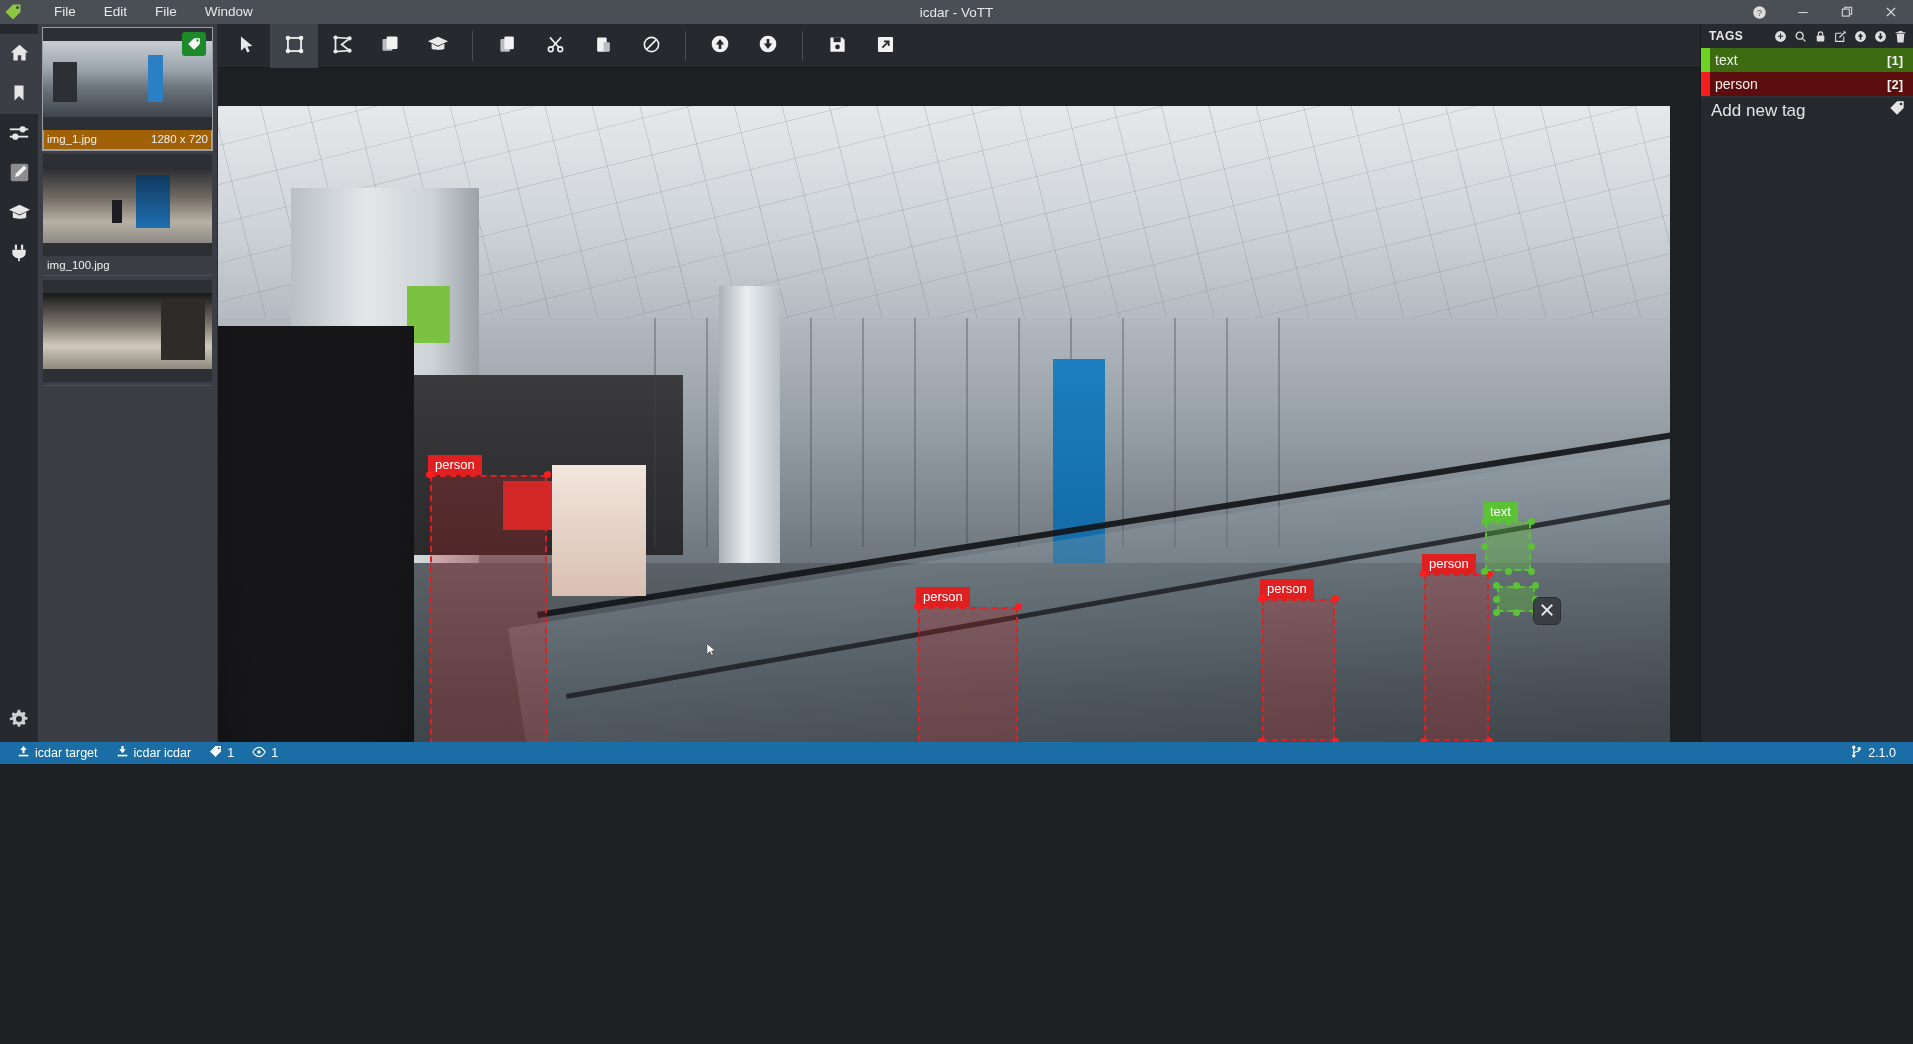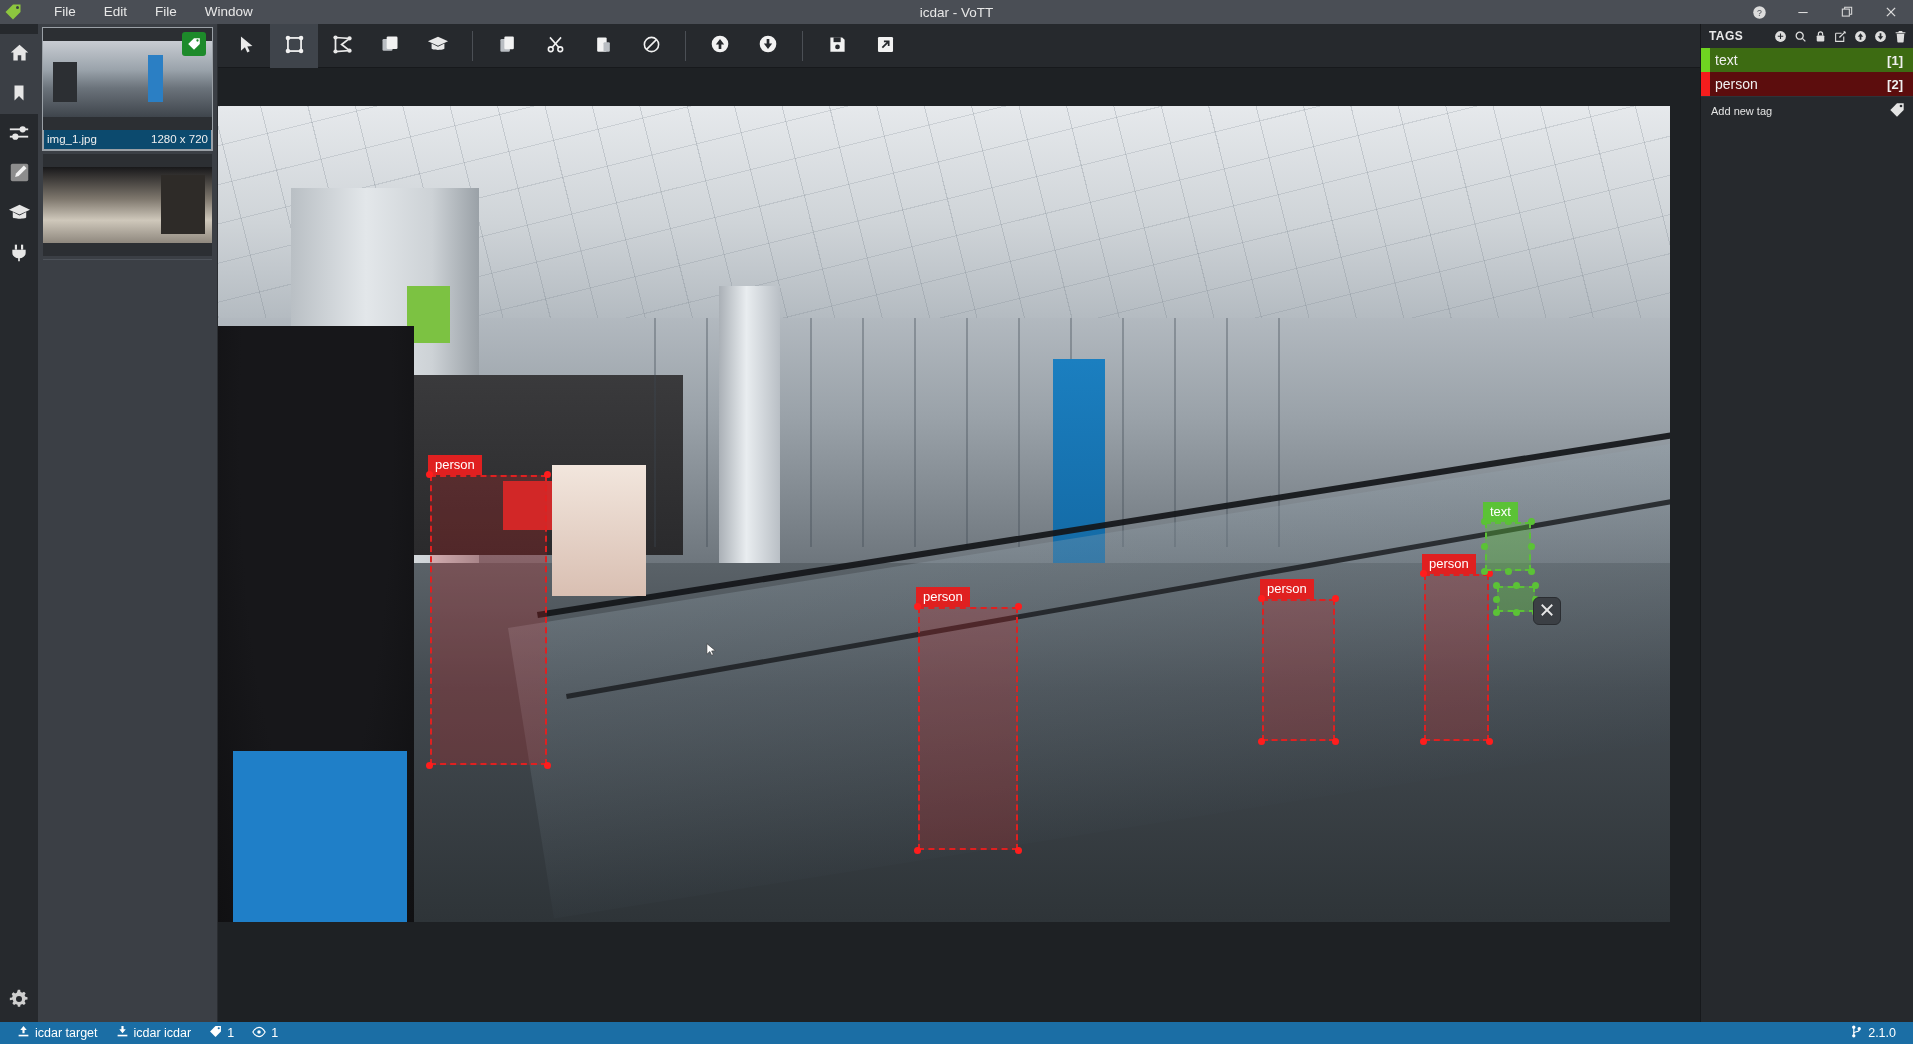--- a/index.html
+++ b/index.html
@@ -4,21 +4,21 @@
 <style>
   * { margin:0; padding:0; box-sizing:border-box; }
   html,body { width:1913px; height:1044px; overflow:hidden; }
   body {
     background:#1e2124;
     font-family:"Liberation Sans", sans-serif;
     color:#f0f0f0;
     font-size:13px;
     -webkit-font-smoothing:antialiased;
   }
-  .app { position:relative; width:1913px; height:1044px; display:flex; flex-direction:column;border-radius:18px; }
+  .app { position:relative; width:1913px; height:764px; display:flex; flex-direction:column;border-radius:18px; }
 
   
   .titlebar {
     height:24px; background:#4a4e55; display:flex; align-items:center;
     flex:0 0 24px; position:relative; user-select:none;
   }
   .logo-tag {
     width:26px; height:24px; display:flex; align-items:center; justify-content:center;
   }
   .logo-tag svg { display:block; }
@@ -56,21 +56,21 @@
   
   .sidebar {
     width:180px; flex:0 0 180px; background:#3b3f45; overflow:hidden;
     position:relative; border-right:1px solid #2a2d31;
   }
   .sidebar-scroll { height:100%; overflow:hidden; }
   .asset {
     position:relative; margin:4px 5px 4px 5px; background:#3b3f45;
     border-bottom:1px solid #4e535a; padding-bottom:3px;
   }
-  .asset.selected { outline:2px solid #9aa0a6; outline-offset:-1px; background:#0c4a6e; }
+  .asset.selected { outline:2px solid #9aa0a6; outline-offset:-1px; background:#a16207; }
   .asset-thumb-wrap {
     position:relative; width:100%; height:102px; background:#2c2f33;
     display:flex; align-items:center; justify-content:center; overflow:hidden;
   }
   .asset-thumb { width:100%; height:76px; position:relative; overflow:hidden; }
   .asset-meta {
     display:flex; justify-content:space-between; align-items:center;
     padding:3px 4px 1px 4px; font-size:11.5px; color:#efefef;
   }
   .asset-dims { font-size:11.5px; color:#efefef; }
@@ -226,21 +226,21 @@
   }
   .tag-row .swatch { position:absolute; left:0; top:0; bottom:0; width:9px; }
   .tag-row .name { flex:1 1 auto; }
   .tag-row .count { font-size:13px; font-weight:bold; }
   .tag-row.text { background:#3d6b12; }
   .tag-row.text .swatch { background:#6fd321; }
   .tag-row.person { background:#5c0d0d; }
   .tag-row.person .swatch { background:#f51d1d; }
   .addtag {
     height:28px; display:flex; align-items:center; padding:0 8px 0 10px;
-    font-size:11px; color:#e4e4e4; border-top:1px solid #2f3338;
+    font-size:17px; color:#e4e4e4; border-top:1px solid #2f3338;
   }
   .addtag .ico { margin-left:auto; color:#e4e4e4; }
 
   
   .statusbar {
     height:22px; flex:0 0 22px; background:#1b6ea5; display:flex; align-items:center;
     padding:0 8px; font-size:12.5px; color:#fff; gap:0;
   }
   .st-item { display:flex; align-items:center; gap:5px; padding:0 9px; height:22px; }
   .st-right { margin-left:auto; display:flex; align-items:center; }
@@ -368,20 +368,31 @@
               </svg>
             </div>
           </div>
           <div class="asset-meta">
             <span>img_1.jpg</span>
             <span class="asset-dims">1280 x 720</span>
           </div>
         </div>
 
 
+        <div class="asset">
+          <div class="asset-thumb-wrap">
+            <div class="asset-thumb">
+                <div class="th th3"></div>
+              </div>
+          </div>
+          <div class="asset-meta">
+            <span>img_100.jpg</span>
+            <span class="asset-dims"></span>
+          </div>
+        </div>
 
 
 
 
         <div class="asset">
           <div class="asset-thumb-wrap">
             <div class="asset-thumb">
                 <div class="th th7"></div>
               </div>
           </div>

